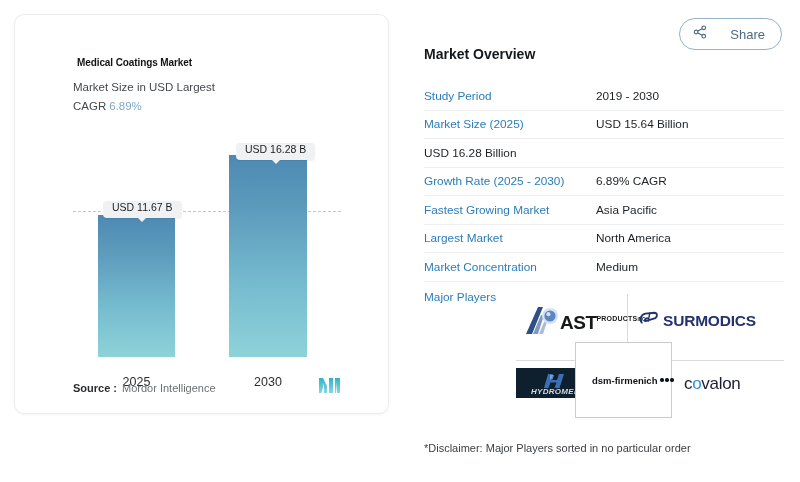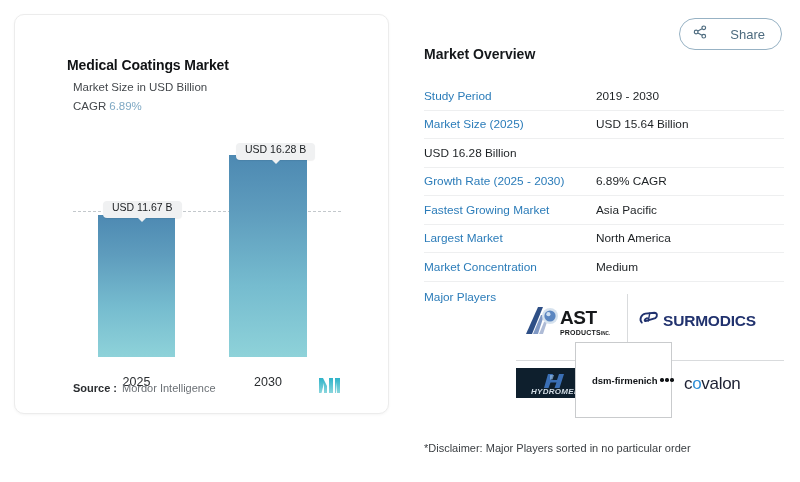--- a/index.html
+++ b/index.html
@@ -15,22 +15,22 @@
   .chart-card {
     position: absolute; left: 14px; top: 14px;
     width: 375px; height: 400px;
     background: #ffffff;
     border: 1px solid #ececec;
     border-radius: 10px;
     box-shadow: 0 1px 3px rgba(0,0,0,0.045);
     overflow: hidden;
   }
   .chart-title {
-    position: absolute; left: 52px; top: 42px;
-    font-size: 14px; font-weight: bold; color: #111315;
+    position: absolute; left: 62px; top: 42px;
+    font-size: 10px; font-weight: bold; color: #111315;
     letter-spacing: -0.1px;
   }
   .chart-sub {
     position: absolute; left: 58px; top: 66px;
     font-size: 11.5px; color: #44484c; font-weight: 400;
   }
   .chart-cagr {
     position: absolute; left: 58px; top: 85px;
     font-size: 11.5px; color: #44484c;
   }
@@ -139,21 +139,21 @@
     position: absolute; left: 59px; top: 48px;
     width: 97px; height: 76px;
     background: #ffffff; border: 1px solid #c9cbcd;
     display: flex; align-items: center; justify-content: flex-start;
     padding-left: 16px;
   }
   .dsm-txt { font-size: 9.5px; font-weight: bold; color: #111417; white-space: nowrap; }
   .dsm-dots { display: inline-flex; gap: 1.5px; margin-left: 3px; vertical-align: middle; }
   .dsm-dots i { width: 3.4px; height: 3.4px; border-radius: 50%; background: #111417; display: block; }
 
-  .ast-txt { display: flex; flex-direction: column; line-height: 1; }
+  .ast-txt { display: flex; flex-direction: row; line-height: 1; }
   .ast-main { font-size: 19px; font-weight: bold; color: #16181a; letter-spacing: -0.5px; }
   .ast-sub  { font-size: 7px; font-weight: bold; color: #16181a; letter-spacing: 0.2px; margin-top: 2px; }
   .ast-sub small { font-size: 4.6px; letter-spacing: 0; }
 
   .surm-txt { font-size: 15.5px; font-weight: bold; color: #21326e; letter-spacing: -0.2px; }
 
   .hyd-box {
     width: 79px; height: 30px; background: #0e1f2d;
     display: flex; align-items: center; justify-content: center;
     position: relative; overflow: hidden;
@@ -173,21 +173,21 @@
   }
 </style>
 </head>
 <body>
 
 <div id="root">
 
   <div class="chart-card">
 
     <div class="chart-title">Medical Coatings Market</div>
-    <div class="chart-sub">Market Size in USD Billion</div>
+    <div class="chart-sub">Market Size in USD Largest</div>
     <div class="chart-cagr">
       <span>CAGR</span><span class="val">6.89%</span>
     </div>
 
     <div class="plot">
 
       <div class="gridline"></div>
 
       <div class="bar bar-2025"></div>
       <div class="bar bar-2030"></div>

